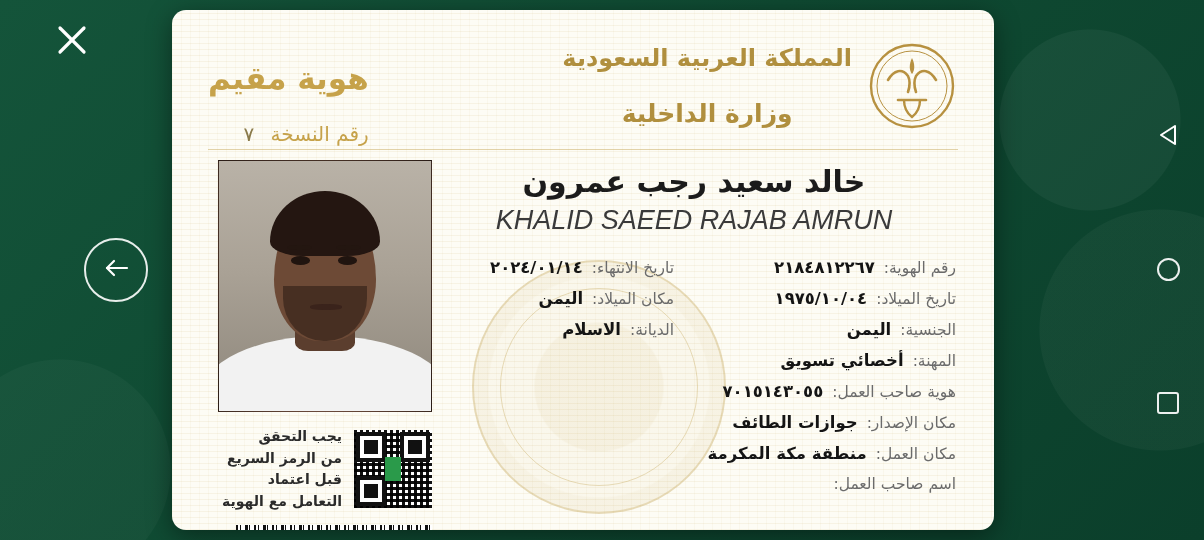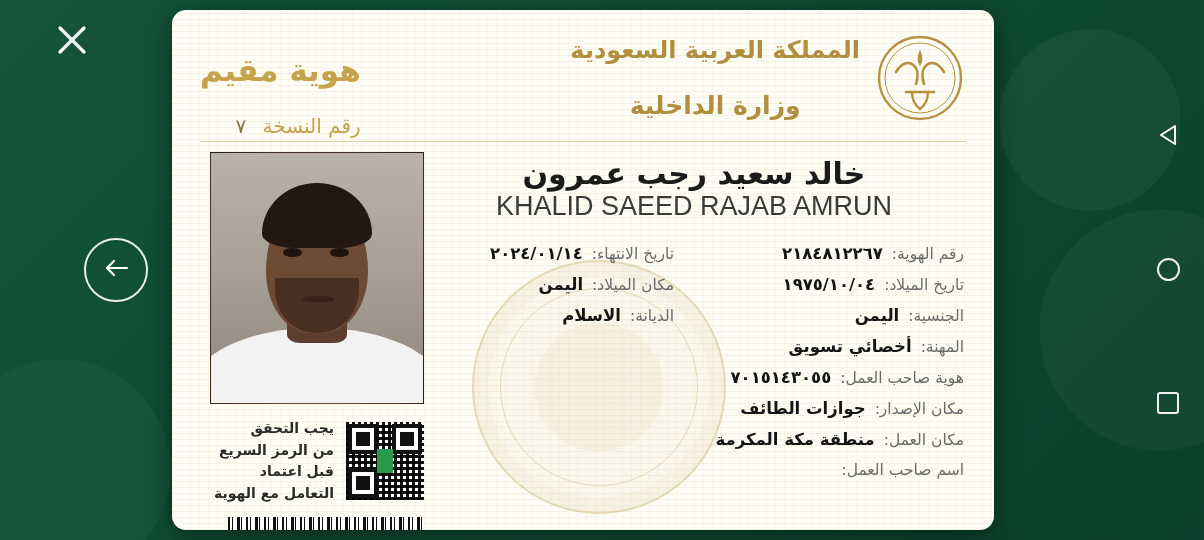--- a/index.html
+++ b/index.html
@@ -109,21 +109,21 @@
     position: absolute;
     inset: 0;
     background:
       repeating-linear-gradient(0deg, rgba(193,160,76,0.10) 0 1px, rgba(255,255,255,0) 1px 6px),
       repeating-linear-gradient(90deg, rgba(193,160,76,0.055) 0 1px, rgba(255,255,255,0) 1px 9px);
     pointer-events: none;
   }
   .card-inner {
     position: absolute;
     inset: 0;
-    padding: 4px;
+    padding: 12px;
   }
 
   .watermark {
     position: absolute;
     left: 300px;
     top: 250px;
     width: 250px;
     height: 250px;
     border-radius: 50%;
     border: 2px solid rgba(193,160,76,0.30);
@@ -225,26 +225,28 @@
     padding-top: 4px;
   }
   .name-ar {
     font-size: 30px;
     font-weight: bold;
     color: #1b1b1b;
     text-align: center;
     white-space: nowrap;
   }
   .name-en {
+    margin-top: 6px;
     font-size: 27px;
     color: #3a3a3a;
     direction: ltr;
     text-align: center;
     white-space: nowrap;
     font-family: "Liberation Sans", sans-serif;
+    font-style: italic;
   }
 
   .fields {
     margin-top: 22px;
   }
   .field-row {
     display: flex;
     justify-content: flex-start;
     gap: 40px;
     margin-bottom: 12px;

